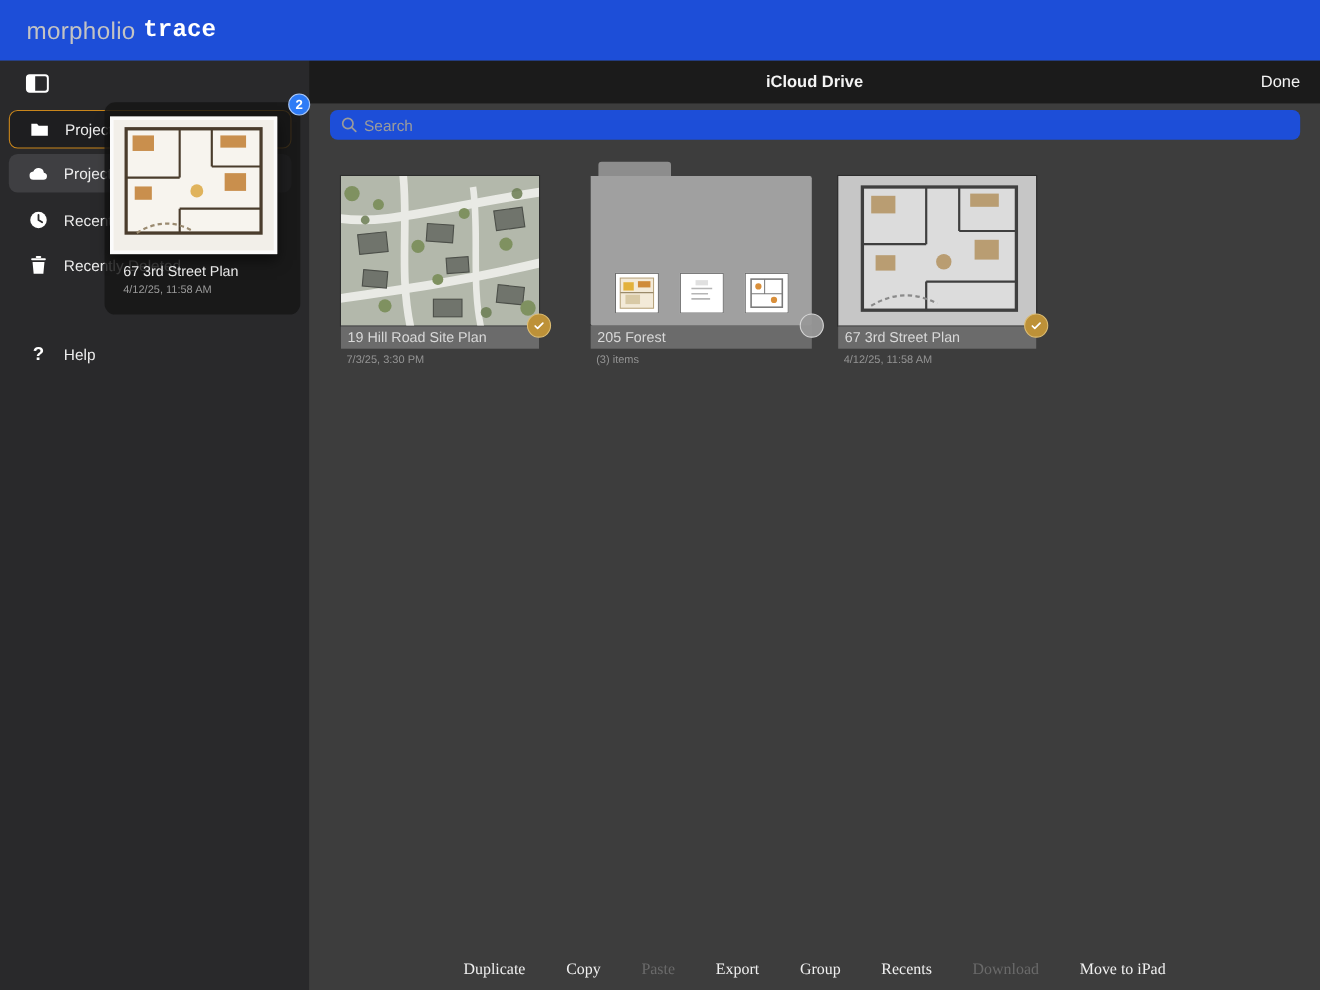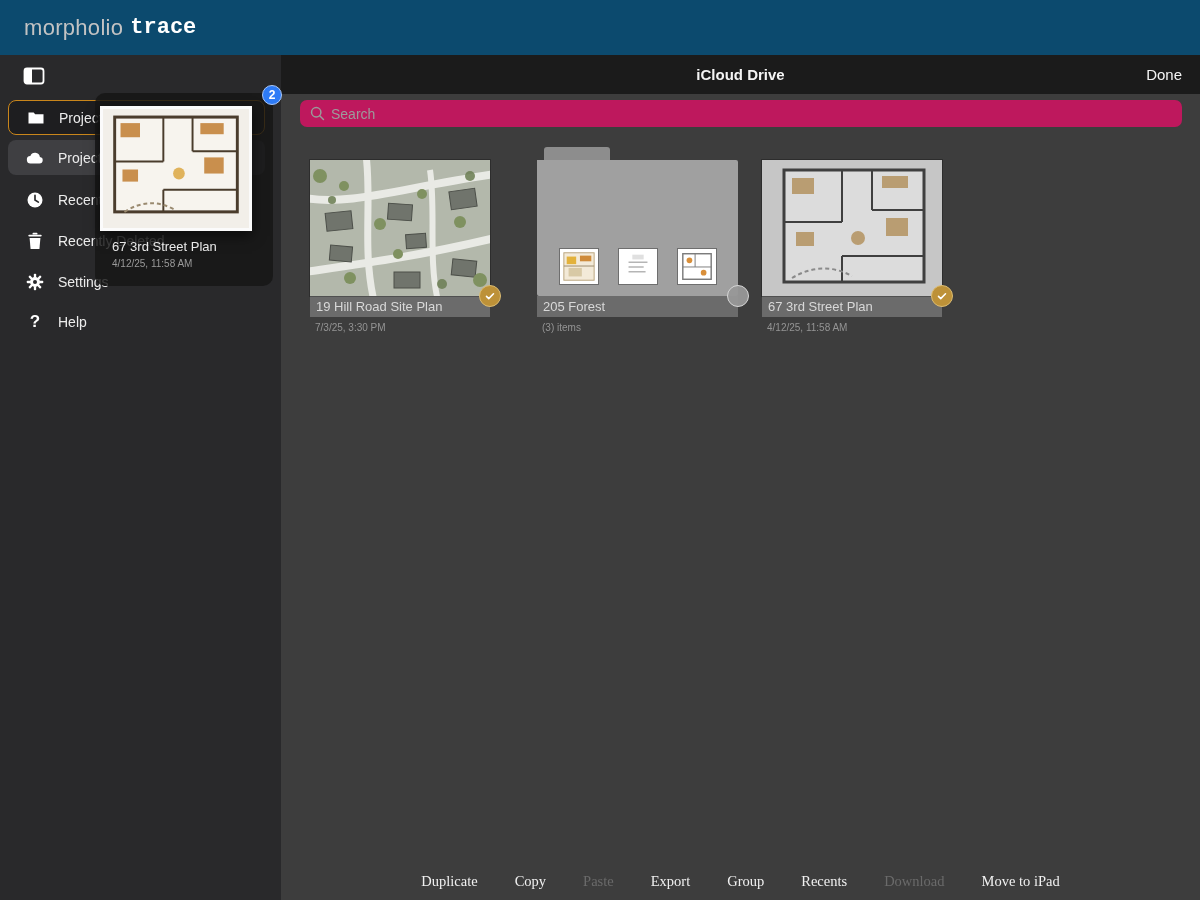--- a/index.html
+++ b/index.html
@@ -2,42 +2,42 @@
 <html><head>
 <meta charset="utf-8">
 <title>Morpholio Trace — iCloud Drive</title>
 <style>
   * { margin:0; padding:0; box-sizing:border-box; }
   html,body { background:#000; }
   body { font-family:"Liberation Sans","DejaVu Sans",sans-serif; }
   .screen { position:relative; width:1200px; height:900px; overflow:hidden; background:#3d3d3d; }
 
   
-  .appbar { position:absolute; top:0; left:0; width:100%; height:55px; background:#0c4a6e; display:flex; align-items:center; padding-left:24px; z-index:10; }
+  .appbar { position:absolute; top:0; left:0; width:100%; height:55px; background:#1d4ed8; display:flex; align-items:center; padding-left:24px; z-index:10; }
   .brand-light { color:#c3c3c3; font-size:22px; font-weight:400; letter-spacing:.3px; }
   .brand-bold { color:#ffffff; font-size:22px; font-weight:700; margin-left:7px;font-family:Liberation Mono, monospace; }
 
   
   .sidebar { position:absolute; top:55px; left:0; width:281px; bottom:0; background:#29292b; z-index:5; }
   .side-toggle { position:absolute; top:9px; left:22px; width:24px; height:24px; cursor:pointer; }
   .side-item { position:absolute; left:8px; width:257px; height:35px; display:flex; align-items:center; gap:13px; padding-left:17px; border-radius:8px; color:#ececec; font-size:14px; cursor:pointer; }
   .side-item .icon { width:20px; height:20px; flex:0 0 20px; display:block; }
   .side-item .icon svg { width:100%; height:100%; display:block; }
   .drop-target { border:1.5px solid #c9861b; background:rgba(12,12,12,.35); }
   .current { background:#3f3f42; }
   .help-glyph { color:#fff; font-size:17px; font-weight:700; width:20px; text-align:center; }
 
   
   .main { position:absolute; left:281px; top:55px; right:0; bottom:0; background:#3d3d3d; }
   .main-header { position:absolute; top:0; left:0; right:0; height:39px; background:#1b1b1b; }
   .main-title { position:absolute; left:0; right:0; top:0; height:39px; line-height:39px; text-align:center; color:#f4f4f4; font-size:15px; font-weight:700; }
   .done-btn { position:absolute; right:18px; top:0; height:39px; line-height:39px; color:#f4f4f4; font-size:15px; font-weight:500; background:none; border:none; cursor:pointer; font-family:inherit; }
 
   .search-wrap { position:absolute; left:19px; right:18px; top:45px; height:27px; }
-  .search-input { width:100%; height:100%; background:#be185d; border:none; border-radius:7px; color:#eee; font-size:14px; padding:0 10px 0 31px; outline:none; font-family:inherit; }
+  .search-input { width:100%; height:100%; background:#1d4ed8; border:none; border-radius:7px; color:#eee; font-size:14px; padding:0 10px 0 31px; outline:none; font-family:inherit; }
   .search-input::placeholder { color:#9c9c9c; }
   .search-icon { position:absolute; left:9px; top:5px; width:17px; height:17px; pointer-events:none; }
 
   
   .grid-item { position:absolute; top:105px; width:180px; cursor:pointer; }
   .thumb { width:100%; height:136px; position:relative; overflow:visible; }
   .thumb svg.fill { position:absolute; inset:0; width:100%; height:100%; }
   .shadowed { box-shadow:0 0 0 1px rgba(0,0,0,.25); }
   .folder-tab { position:absolute; top:-13px; left:7px; width:66px; height:14px; background:#8d8d8d; border-radius:3px 3px 0 0; }
   .folder-body { position:absolute; inset:0; background:#a0a0a0; border-radius:0 2px 2px 2px; }
@@ -116,41 +116,20 @@
       <span class="icon">
         <svg viewBox="0 0 24 24" fill="#fff">
             <rect x="4" y="4.5" width="16" height="2.2" rx="1"></rect>
             <rect x="9" y="2.2" width="6" height="2" rx="1"></rect>
             <path d="M5.5 8.5h13l-1.2 13H6.7z"></path>
           </svg>
       </span>
       <span>Recently Deleted</span>
     </div>
 
-    <div class="side-item" style="top:209px">
-      <span class="icon">
-        <svg viewBox="0 0 24 24">
-            <g fill="#fff">
-              <rect x="10.6" y="2" width="2.8" height="5" rx="1"></rect>
-              <rect x="10.6" y="17" width="2.8" height="5" rx="1"></rect>
-              <rect x="2" y="10.6" width="5" height="2.8" rx="1"></rect>
-              <rect x="17" y="10.6" width="5" height="2.8" rx="1"></rect>
-              <g transform="rotate(45 12 12)">
-                <rect x="10.6" y="2" width="2.8" height="5" rx="1"></rect>
-                <rect x="10.6" y="17" width="2.8" height="5" rx="1"></rect>
-                <rect x="2" y="10.6" width="5" height="2.8" rx="1"></rect>
-                <rect x="17" y="10.6" width="5" height="2.8" rx="1"></rect>
-              </g>
-              <circle cx="12" cy="12" r="6"></circle>
-            </g>
-            <circle cx="12" cy="12" r="2.4" fill="#29292b"></circle>
-          </svg>
-      </span>
-      <span>Settings</span>
-    </div>
 
     <div class="side-item" style="top:249px">
       <span class="help-glyph">?</span>
       <span>Help</span>
     </div>
   </aside>
 
   <main class="main">
     <div class="main-header">
       <div class="main-title">iCloud Drive</div>

